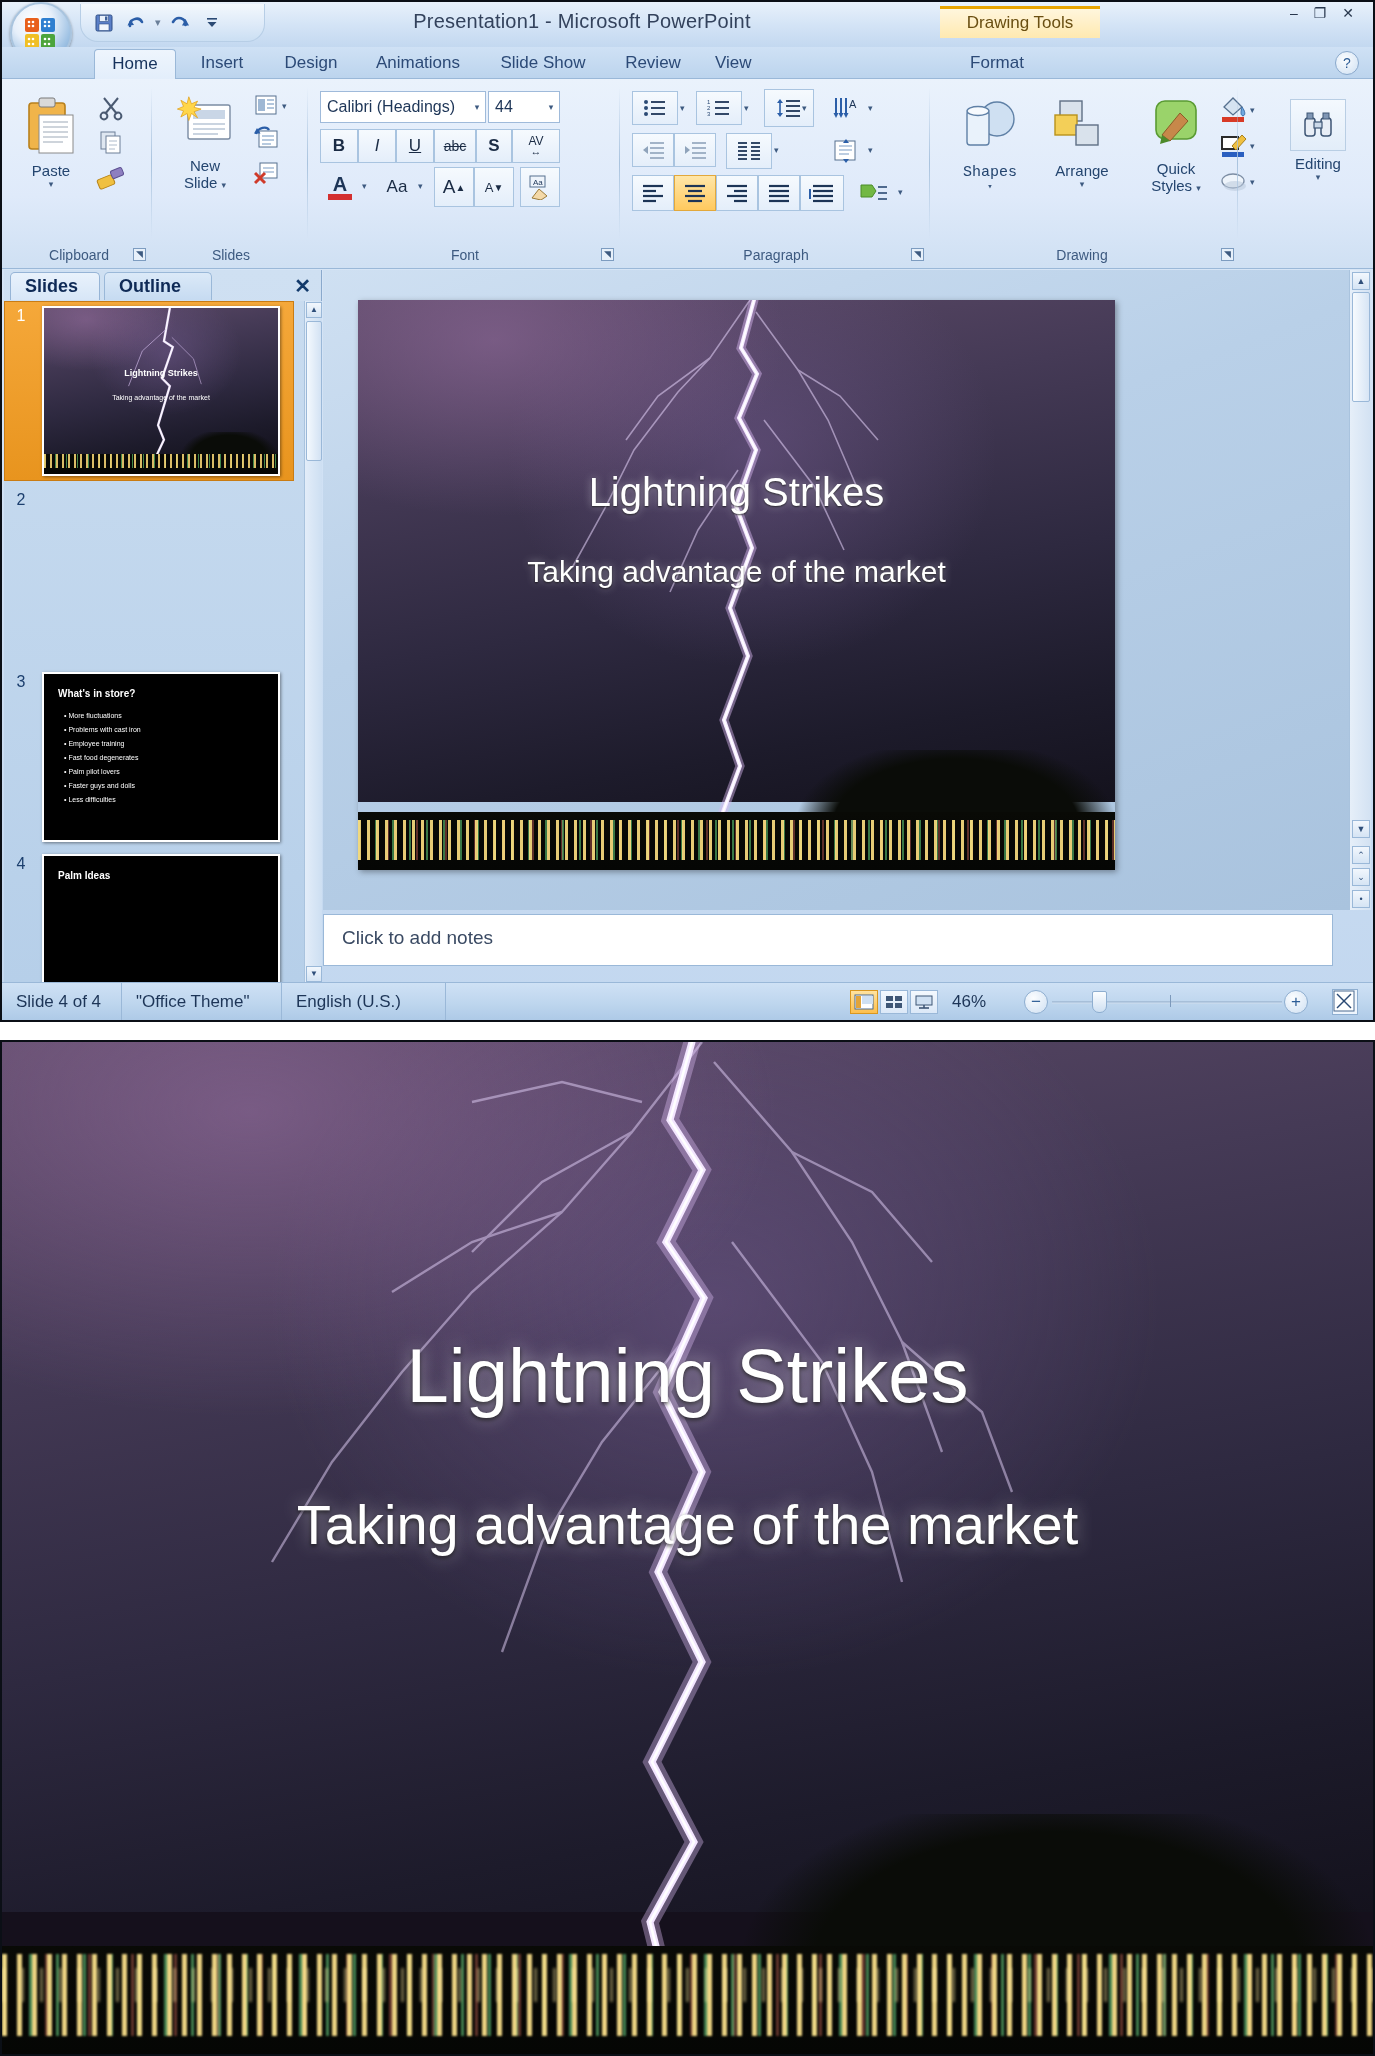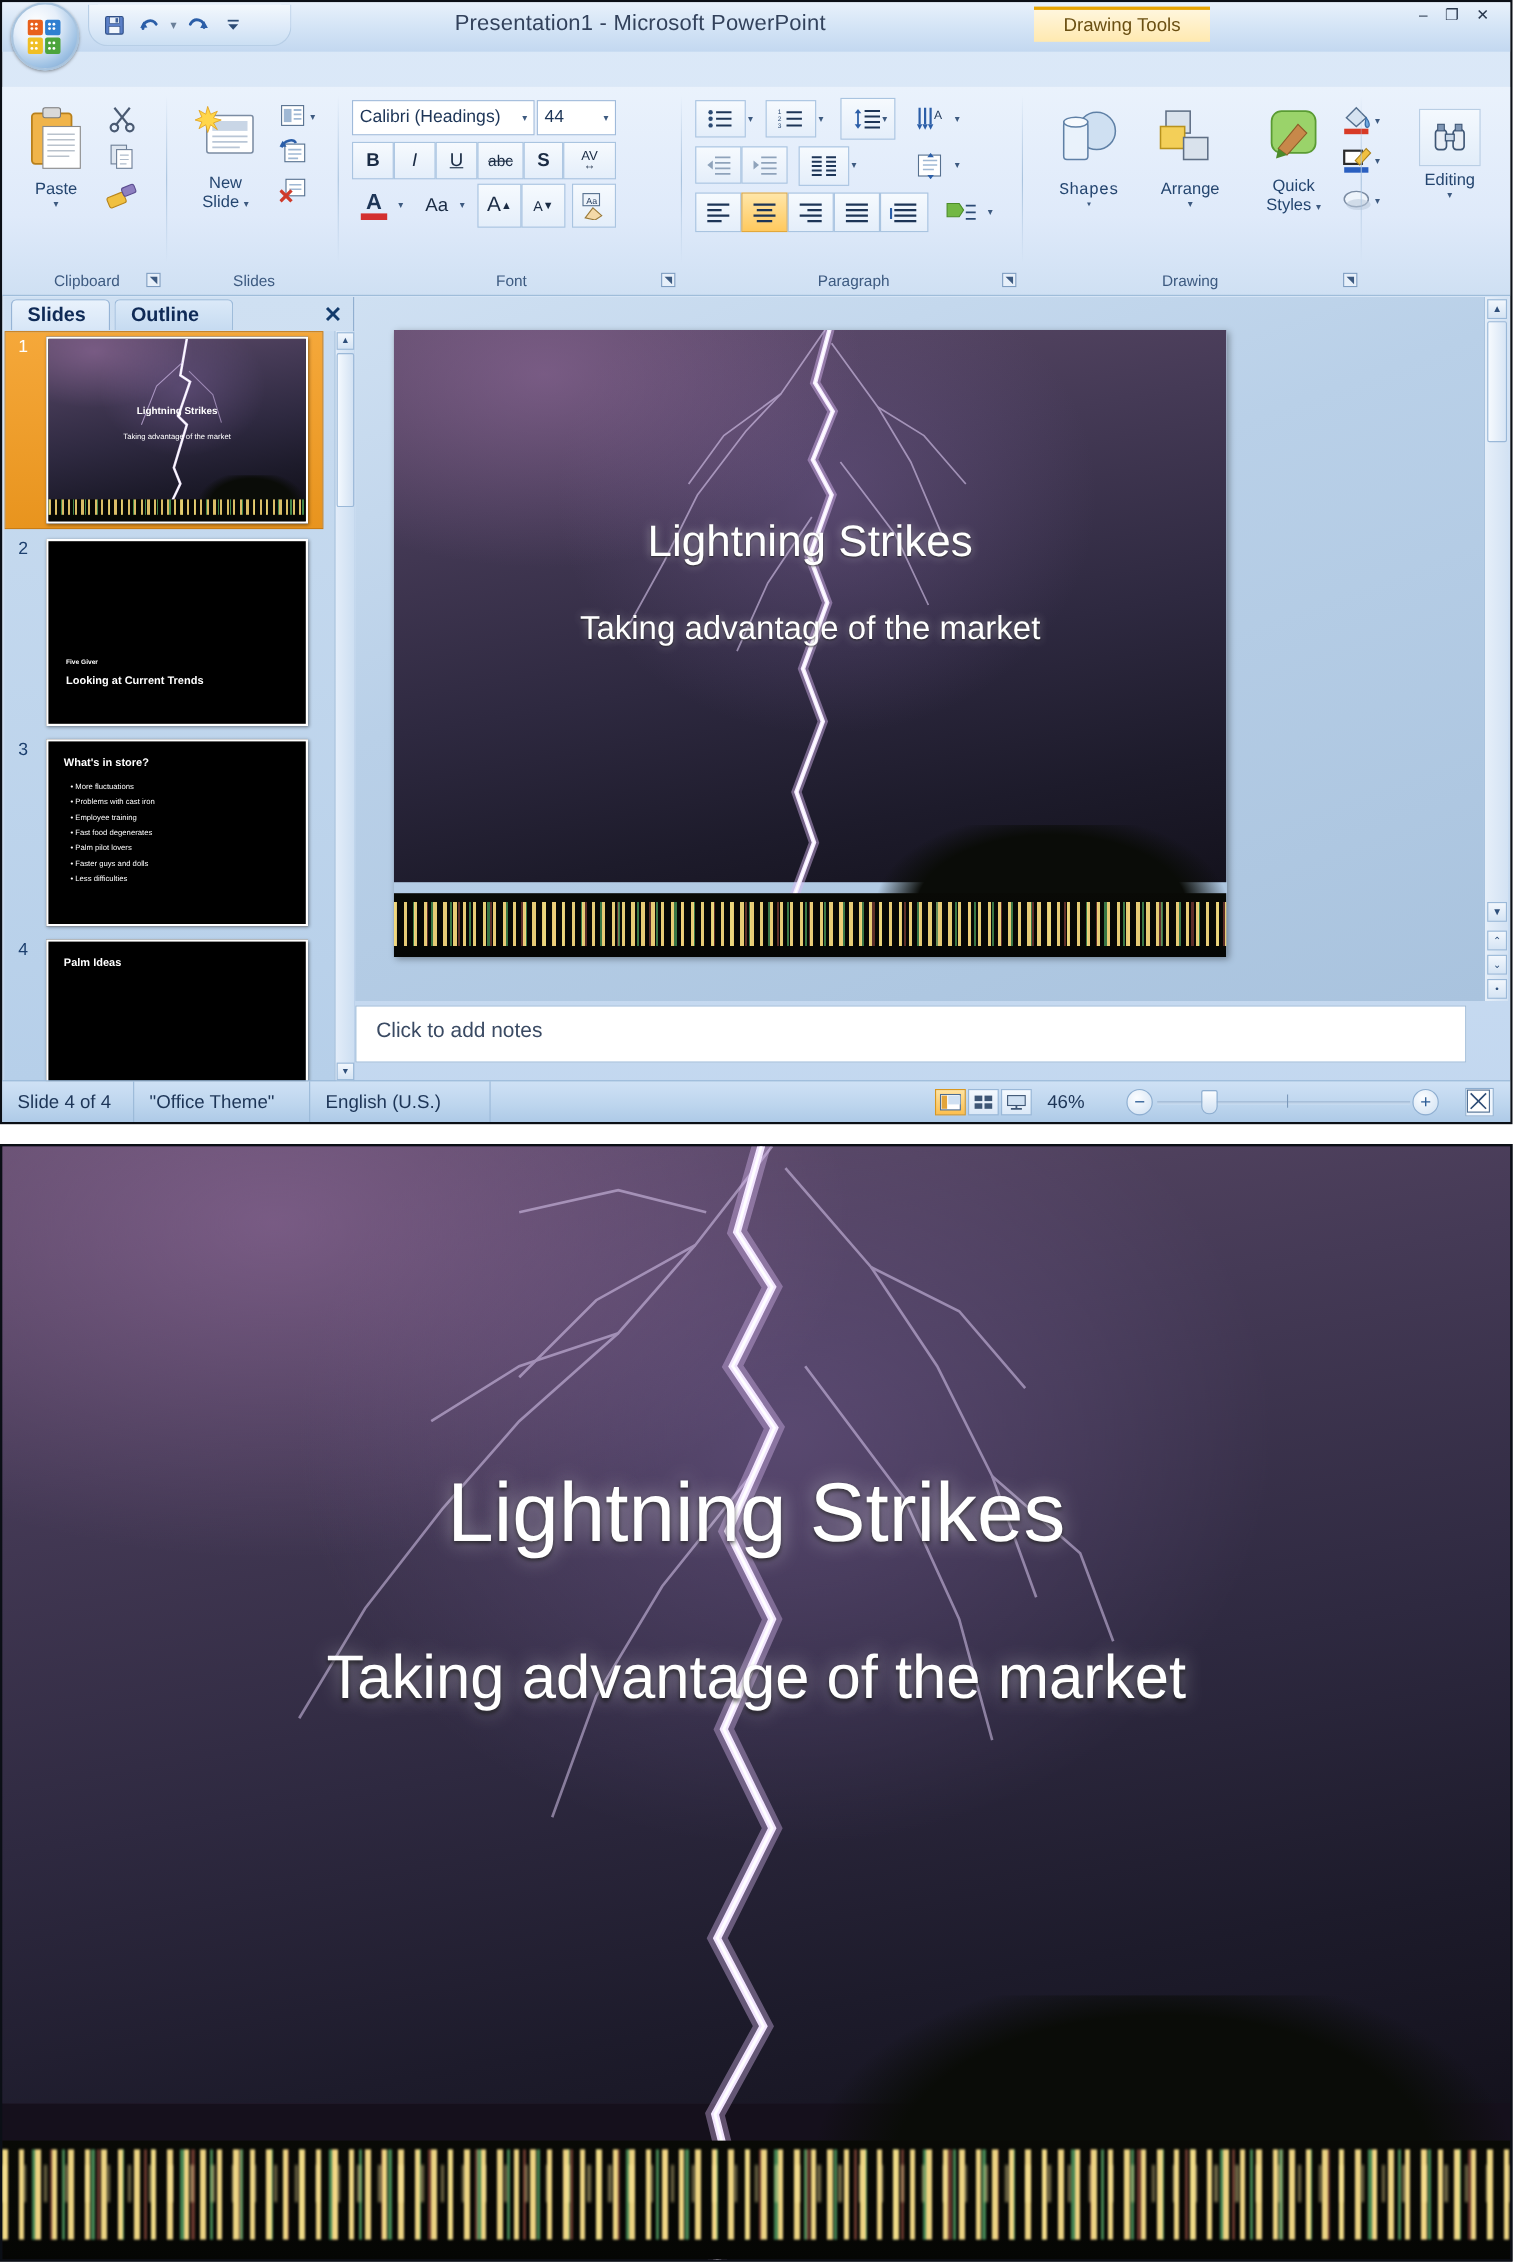--- a/index.html
+++ b/index.html
@@ -362,20 +362,31 @@
     </div>
 
     <div id="win-title">Presentation1  -  Microsoft PowerPoint</div>
     <div id="ctx-tab-label">Drawing Tools</div>
 
     <div class="win-ctrl" style="right:68px;">–</div>
     <div class="win-ctrl" style="right:42px;">❐</div>
     <div class="win-ctrl" style="right:14px;">✕</div>
   </div>
 
+  <div id="tabstrip">
+    <div class="rtab active" style="left:92px;  width:82px;">Home</div>
+    <div class="rtab" style="left:182px; width:76px;">Insert</div>
+    <div class="rtab" style="left:268px; width:82px;">Design</div>
+    <div class="rtab" style="left:358px; width:116px;">Animations</div>
+    <div class="rtab" style="left:480px; width:122px;">Slide Show</div>
+    <div class="rtab" style="left:610px; width:82px;">Review</div>
+    <div class="rtab" style="left:700px; width:62px;">View</div>
+    <div class="rtab" style="left:950px; width:90px;">Format</div>
+    <div id="help-icon">?</div>
+  </div>
 
   <div id="ribbon">
 
     <div class="rgroup" style="left:4px; width:146px;">
       <div class="bigbtn" style="left:6px; top:14px; width:78px;text-align:center;">
         <svg width="56" height="62" viewBox="0 0 56 62">
           <rect x="6" y="8" width="36" height="46" rx="3" fill="#f0b44a" stroke="#b8801c" stroke-width="1.6"></rect>
           <rect x="16" y="3" width="16" height="9" rx="2" fill="#d9d9d9" stroke="#7a7a7a"></rect>
           <rect x="16" y="20" width="34" height="38" fill="#ffffff" stroke="#8a8a8a"></rect>
           <g stroke="#b9c2cc" stroke-width="1.4">
@@ -801,24 +812,20 @@
               repeating-linear-gradient(90deg, rgba(255,220,120,.85) 0 2px, rgba(0,0,0,0) 2px 6px),
               repeating-linear-gradient(90deg, rgba(120,255,140,.5) 0 1px, rgba(0,0,0,0) 1px 11px);"></div>
           </div>
           <div class="tt-title" style="top:60px; width:100%; text-align:center; font-size:9px;">Lightning Strikes</div>
           <div class="tt-sub" style="top:86px; width:100%; text-align:center; font-size:7px;">Taking advantage of the market</div>
         </div>
       </div>
 
       <div class="thumbrow" style="top:184px; height:180px;">
         <div class="thumbnum" style="top:6px;">2</div>
-        <div class="thumbimg" style="width:238px; height:170px; background:#000;">
-          <div class="tt-sub" style="left:16px; top:108px; font-size:6px; font-weight:bold;">Five Giver</div>
-          <div class="tt-title" style="left:16px; top:122px; font-size:10px;">Looking at Current Trends</div>
-        </div>
       </div>
 
       <div class="thumbrow" style="top:366px; height:180px;">
         <div class="thumbnum" style="top:6px;">3</div>
         <div class="thumbimg" style="width:238px; height:170px; background:#000;">
           <div class="tt-title" style="left:14px; top:14px; font-size:10px;">What's in store?</div>
           <div class="tt-bullet" style="left:20px; top:38px;">•&nbsp;<span>More fluctuations</span></div>
           <div class="tt-bullet" style="left:20px; top:52px;">•&nbsp;<span>Problems with cast iron</span></div>
           <div class="tt-bullet" style="left:20px; top:66px;">•&nbsp;<span>Employee training</span></div>
           <div class="tt-bullet" style="left:20px; top:80px;">•&nbsp;<span>Fast food degenerates</span></div>

